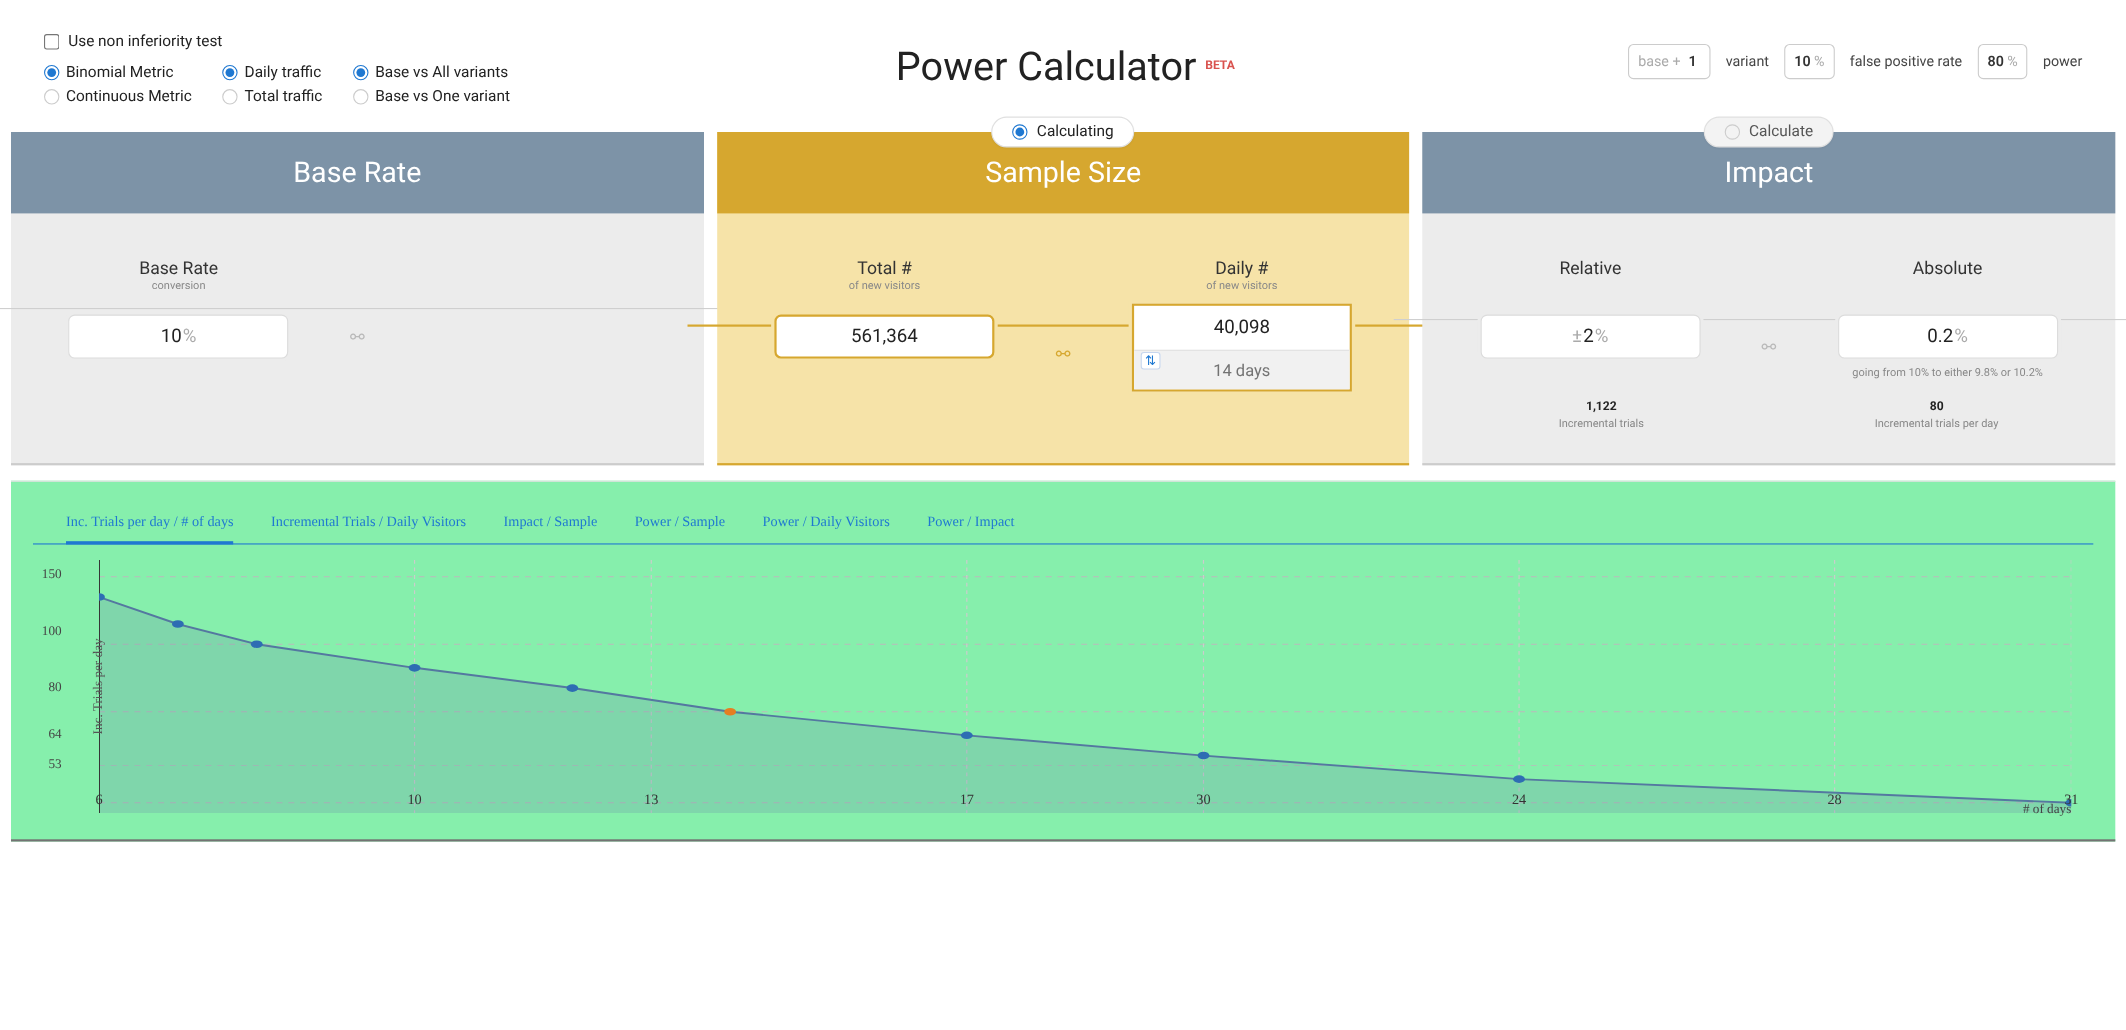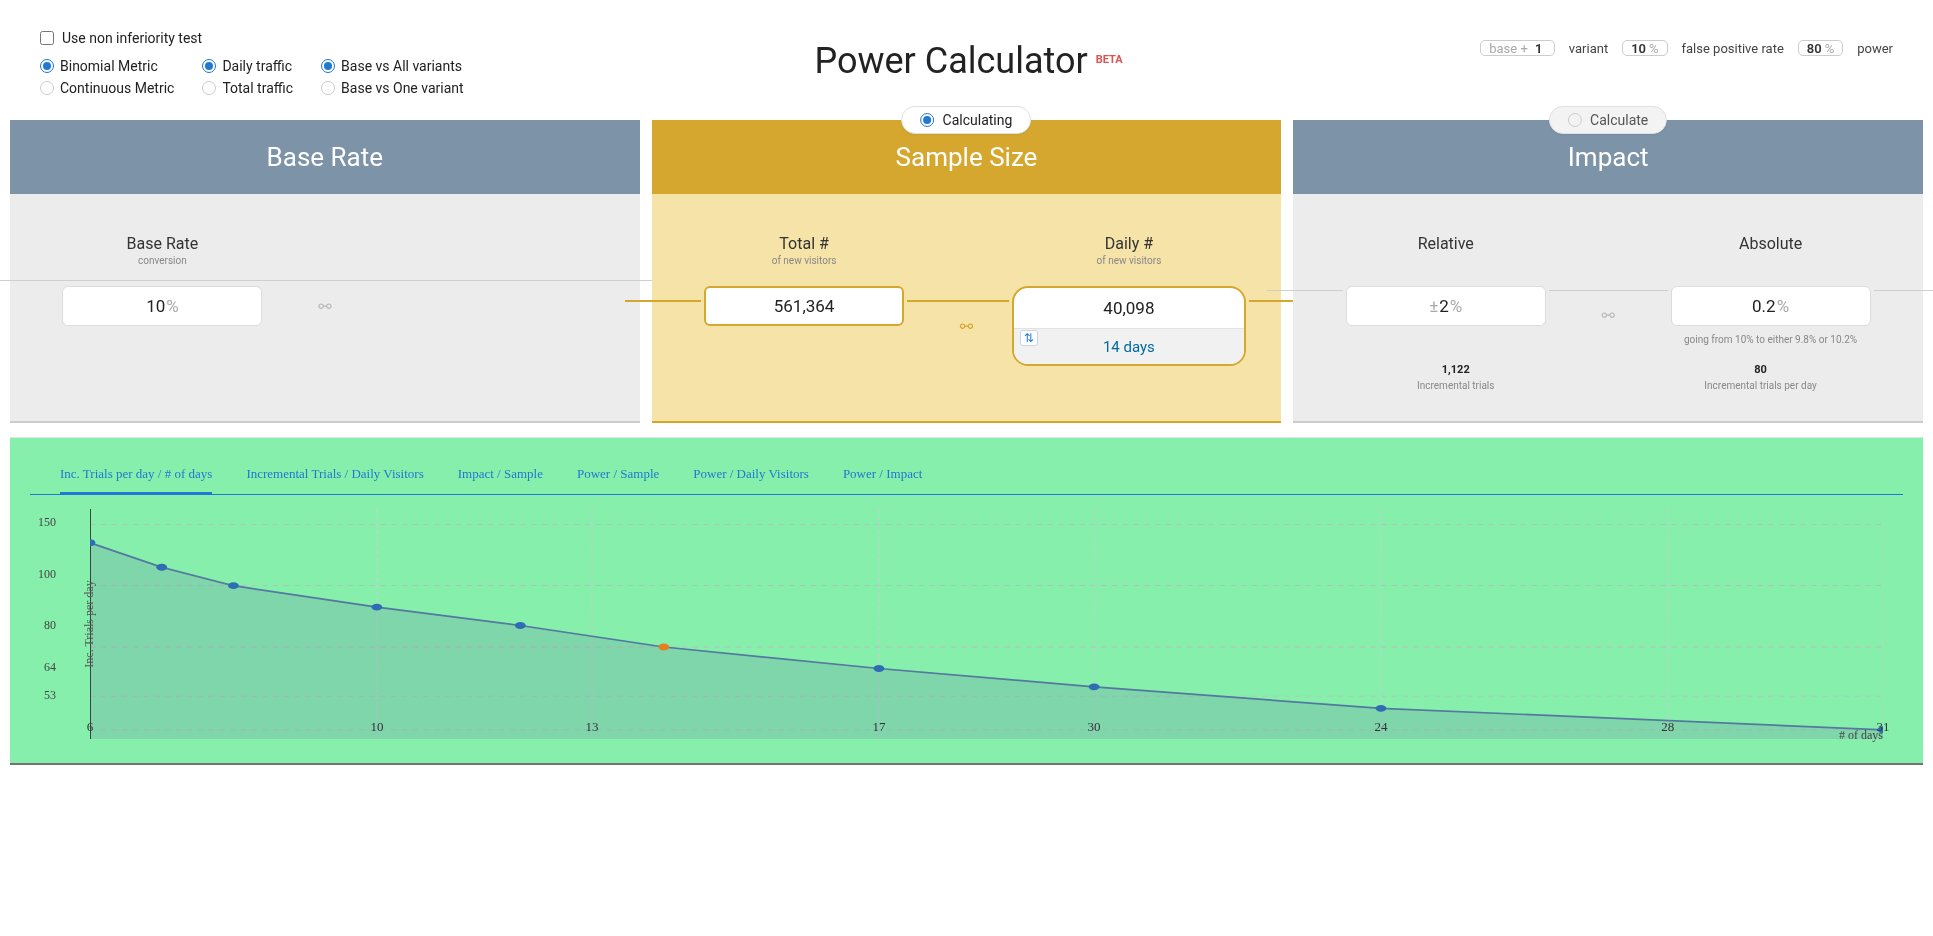--- a/index.html
+++ b/index.html
@@ -16,21 +16,21 @@
   .radio-row { display:flex; align-items:center; gap:6px; }
   .radio-dot { width:14px; height:14px; border-radius:50%; border:1px solid #ccc; display:inline-flex; align-items:center; justify-content:center; }
   .radio-dot.sel { border-color:#1f78d1; }
   .radio-dot.sel::after{ content:""; width:8px; height:8px; border-radius:50%; background:#1f78d1; }
 
   .top-center { flex:1; text-align:center; padding-top:10px; }
   .app-title { font-size:36px; font-weight:400; color:#222; display:inline-block; }
   .beta { font-size:11px; font-weight:700; color:#d9534f; position:relative; top:-10px; left:4px; }
 
   .top-right { flex:0 0 430px; display:flex; gap:14px; align-items:center; justify-content:flex-end; padding-top:10px; font-size:13px; }
-  .mini-input { height:16px; border:1px solid #ccc; border-radius:5px; background:#fff; padding:0 8px; display:flex; align-items:center; gap:2px; color:#333; }
+  .mini-input { height:32px; border:1px solid #ccc; border-radius:5px; background:#fff; padding:0 8px; display:flex; align-items:center; gap:2px; color:#333; }
   .mini-input .pre { color:#aaa; margin-right:2px; }
   .mini-input .val { font-weight:600; min-width:14px; text-align:center; }
   .mini-input .unit { color:#aaa; margin-left:1px; }
   .mini-label { color:#444; }
 
   
   .cols { display:grid; grid-template-columns: 1fr 1fr 1fr; gap:12px; padding:0 10px; margin-top:14px; }
   .col { background:#ececec; border-bottom:2px solid #ccc; position:relative; min-height:300px; }
   .col-header { background:#7d93a7; color:#fff; text-align:center; font-size:26px; font-weight:400; padding:22px 0; }
   .col.active .col-header { background:#d6a72f; }
@@ -51,23 +51,23 @@
   .hr-line::before { content:""; position:absolute; top:50%; left:-6%; right:-6%; height:1px; background:#cfcfcf; z-index:0; }
   .col.active .hr-line::before { background:#d6a72f; height:2px; }
 
   .value-box { margin:20px auto 0 auto; width:200px; height:40px; border:1px solid #dcdcdc; border-radius:6px; background:#fff; display:flex; align-items:center; justify-content:center; font-size:17px; color:#222; position:relative; z-index:1; box-shadow:0 0 0 3px #ececec; }
   .value-box.bold { font-weight:700; border-color:#cfd9e4; background:#fff; }
   .col.active .value-box { border:2px solid #d6a72f; box-shadow:0 0 0 3px #f6e3a8; }
   .value-box.white-inner { background:#fff; }
   .value-box .unit { color:#aaa; margin-left:1px; }
   .value-box .pre  { color:#aaa; margin-right:1px; }
 
-  .daily-wrap { margin:20px auto 0 auto; width:234px; border:2px solid #d6a72f; border-radius:16px; background:#fff; position:relative; z-index:1; box-shadow:0 0 0 3px #f6e3a8; overflow:hidden; }
+  .daily-wrap { margin:10px auto 0 auto; width:200px; border:2px solid #d6a72f; border-radius:0; background:#fff; position:relative; z-index:1; box-shadow:0 0 0 3px #f6e3a8; overflow:hidden; }
   .daily-top { height:40px; display:flex; align-items:center; justify-content:center; font-size:17px; }
-  .daily-bot { height:36px; display:flex; align-items:center; justify-content:center; font-size:15px; color:#0369a1; background:#f1f1f1; border-top:1px solid #e2e2e2; }
+  .daily-bot { height:36px; display:flex; align-items:center; justify-content:center; font-size:15px; color:#737373; background:#f1f1f1; border-top:1px solid #e2e2e2; }
   .swap-icon { position:absolute; left:6px; top:42px; font-size:12px; color:#1f78d1; border:1px solid #c7d6ee; border-radius:3px; padding:0 3px; background:#fff; }
 
   .impact-extra { display:grid; grid-template-columns:1fr 1fr; margin-top:18px; text-align:center; }
   .impact-big { font-weight:700; font-size:11px; }
   .impact-sub { font-size:10px; color:#888; margin-top:4px; }
   .abs-note { font-size:10px; color:#888; margin-top:8px; text-align:center; }
 
   
   .chart-wrap { margin:14px 10px 10px 10px; background:#86efac; border-top:1px solid #e3e3e3; border-bottom:2px solid #737373; padding:12px 20px 24px 20px;font-family:Liberation Serif, serif; }
   .tabs { display:flex; gap:34px; padding:6px 30px 0 30px; font-size:13px; }

